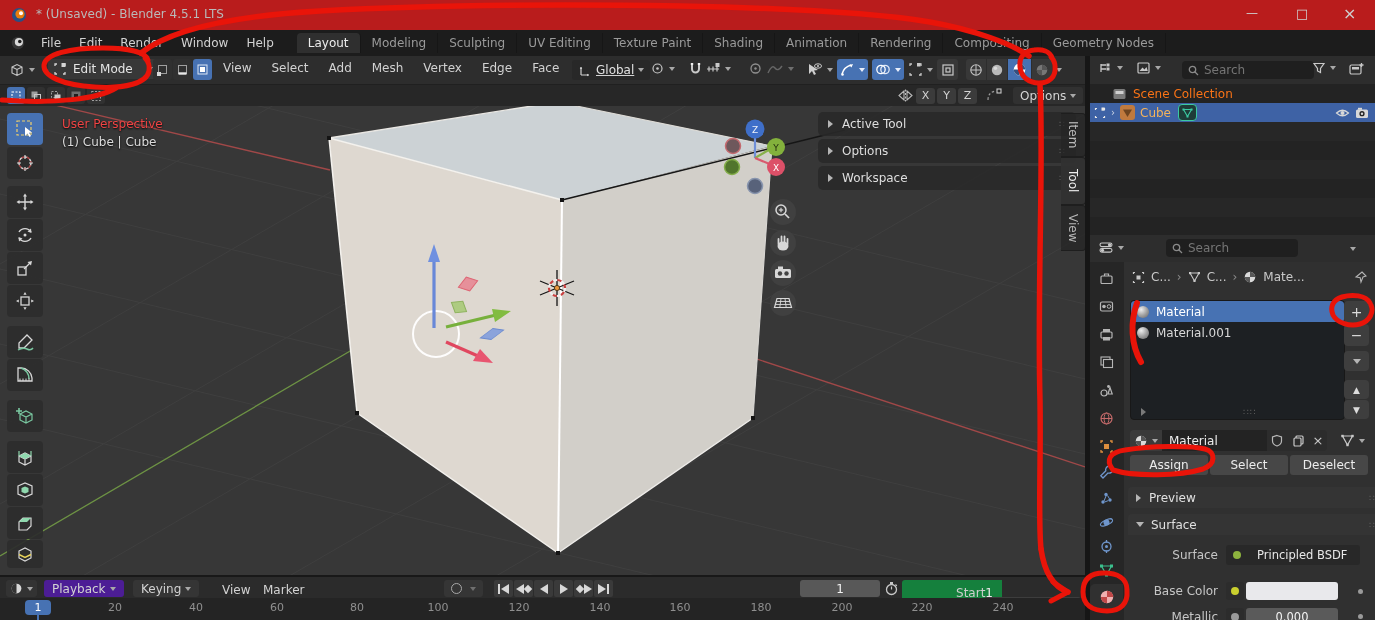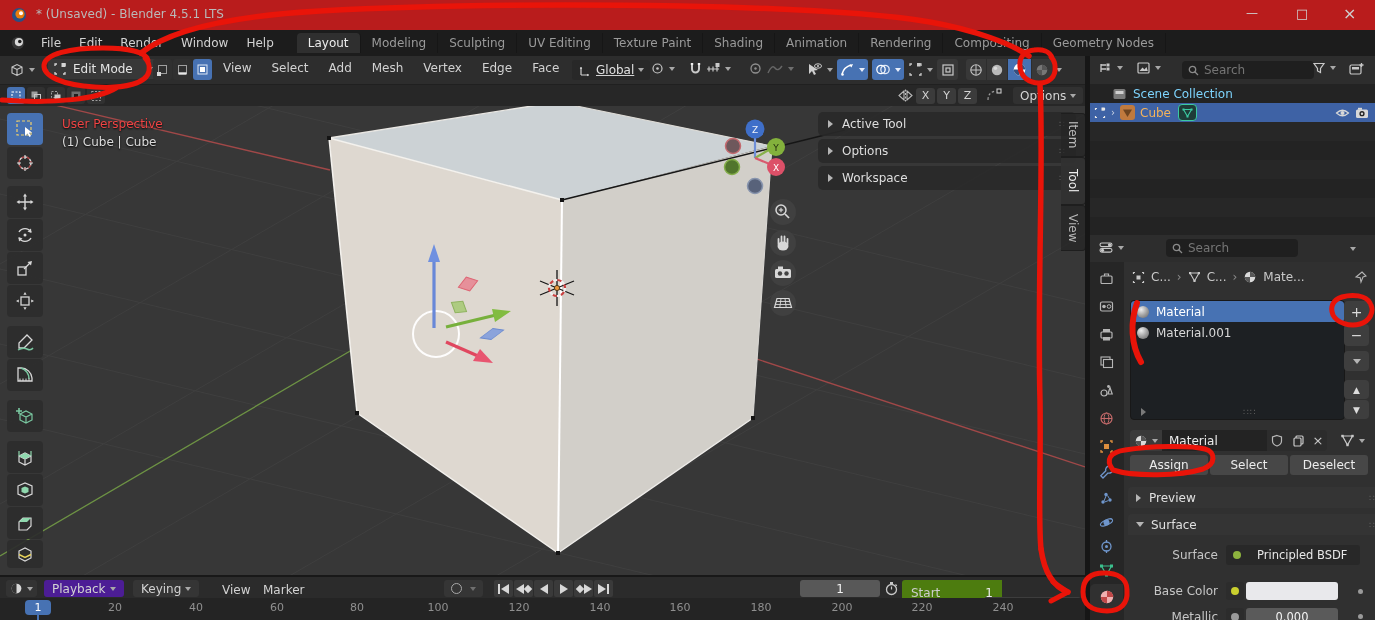--- a/index.html
+++ b/index.html
@@ -597,21 +597,21 @@
           <path d="M13.5 2 L13.5 6 M11.5 4 L15.5 4" stroke="#c9c9c9" stroke-width="1.3"></path>
         </svg>
     </div>
   </div>
   <div class="abs" style="left:1090px;top:84px;width:285px;height:151px;background:#232323;border-bottom:2px solid #161616;">
     <div class="flex" style="height:19px;padding-left:22px;gap:6px;">
       <svg width="15" height="14" viewBox="0 0 15 14">
           <rect x="1.5" y="2" width="12" height="10" rx="1.5" fill="#7a7a7a"></rect>
           <rect x="3.5" y="4" width="8" height="3" fill="#cfcfcf"></rect>
         </svg>
-      <span style="color:#7dd3fc;">Scene Collection</span>
+      <span style="color:#f97316;">Scene Collection</span>
     </div>
     <div class="flex" style="height:19px;background:#3e62a5;padding:0 6px 0 4px;gap:5px;">
       <svg width="12" height="12" viewBox="0 0 12 12">
           <path d="M1.5 3 L1.5 1.5 L3 1.5 M9 1.5 L10.5 1.5 L10.5 3 M10.5 9 L10.5 10.5 L9 10.5 M3 10.5 L1.5 10.5 L1.5 9" fill="none" stroke="#e8e8e8" stroke-width="1.2"></path>
           <rect x="7.5" y="0.5" width="3.2" height="3.2" fill="#e8e8e8"></rect>
         </svg>
       <span style="color:#cdd6e6;font-size:10px;">›</span>
       <span class="ibtn" style="width:15px;height:15px;background:#c07a3e;border-radius:3px;">
         <svg width="11" height="10" viewBox="0 0 11 10">
             <path d="M1 1.5 L10 1.5 L5.5 9 Z" fill="#6e4520"></path>
@@ -944,21 +944,21 @@
     </div>
     <div class="abs ibtn" style="left:800px;top:3px;width:80px;height:17px;background:#585858;">
       <span style="color:#f4f4f4;">1</span>
     </div>
     <svg class="abs" style="left:884px;top:4px;" width="15" height="15" viewBox="0 0 15 15">
         <circle cx="7.5" cy="8.5" r="5" fill="none" stroke="#c9c9c9" stroke-width="1.3"></circle>
         <line x1="7.5" y1="8.5" x2="7.5" y2="5.5" stroke="#c9c9c9" stroke-width="1.2"></line>
         <rect x="6" y="1" width="3" height="2" fill="#c9c9c9"></rect>
         <line x1="11.5" y1="3.5" x2="12.8" y2="4.8" stroke="#c9c9c9" stroke-width="1.2"></line>
       </svg>
-    <div class="abs flex" style="left:902px;top:3px;width:82px;height:25px;background:#4d7c0f;border-radius:3px 0 0 3px;padding:0 9px;justify-content:space-between;">
+    <div class="abs flex" style="left:902px;top:3px;width:82px;height:25px;background:#15803d;border-radius:3px 0 0 3px;padding:0 9px;justify-content:flex-end;">
       <span style="color:#cdcdcd;">Start</span>
       <span style="color:#ececec;">1</span>
     </div>
     <div class="abs flex" style="left:985px;top:20px;width:78px;height:17px;background:#3d3d3d;border-radius:0 3px 3px 0;padding:0 9px;justify-content:space-between;">
       <span style="color:#cdcdcd;">End</span>
       <span style="color:#ececec;">250</span>
     </div>
   </div>
   <div class="abs" style="left:0;top:598px;width:1085px;height:22px;background:#242424;">
     <div class="abs ibtn" style="left:25px;top:2px;width:26px;height:15px;background:#4772b3;border-radius:4px;">

